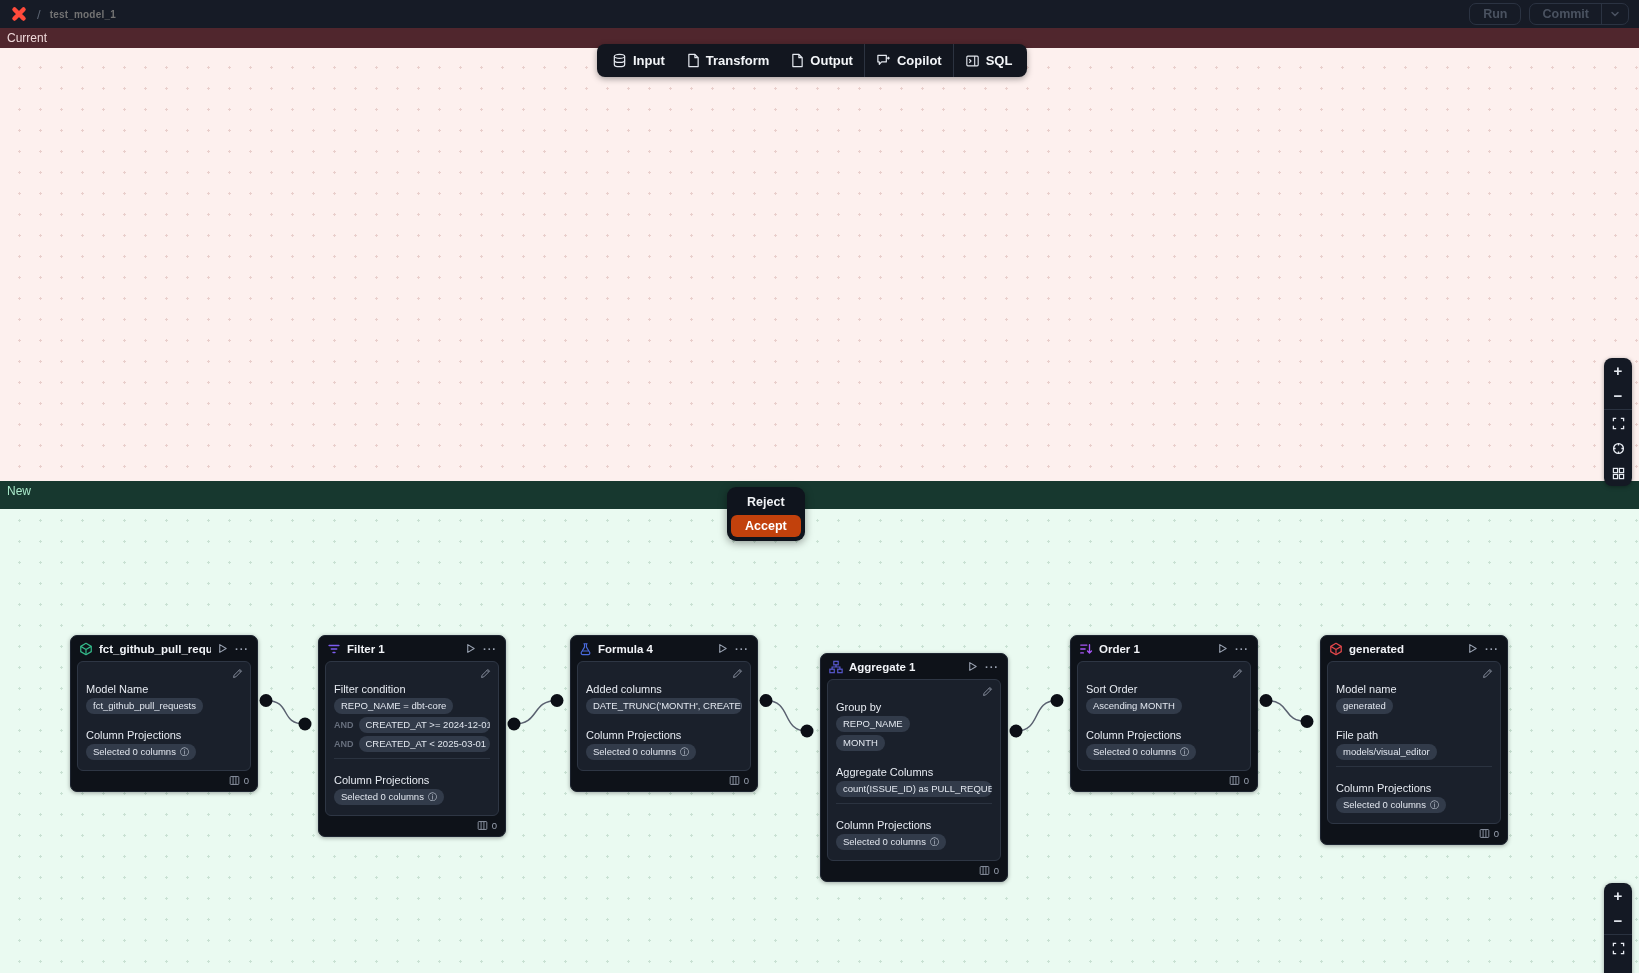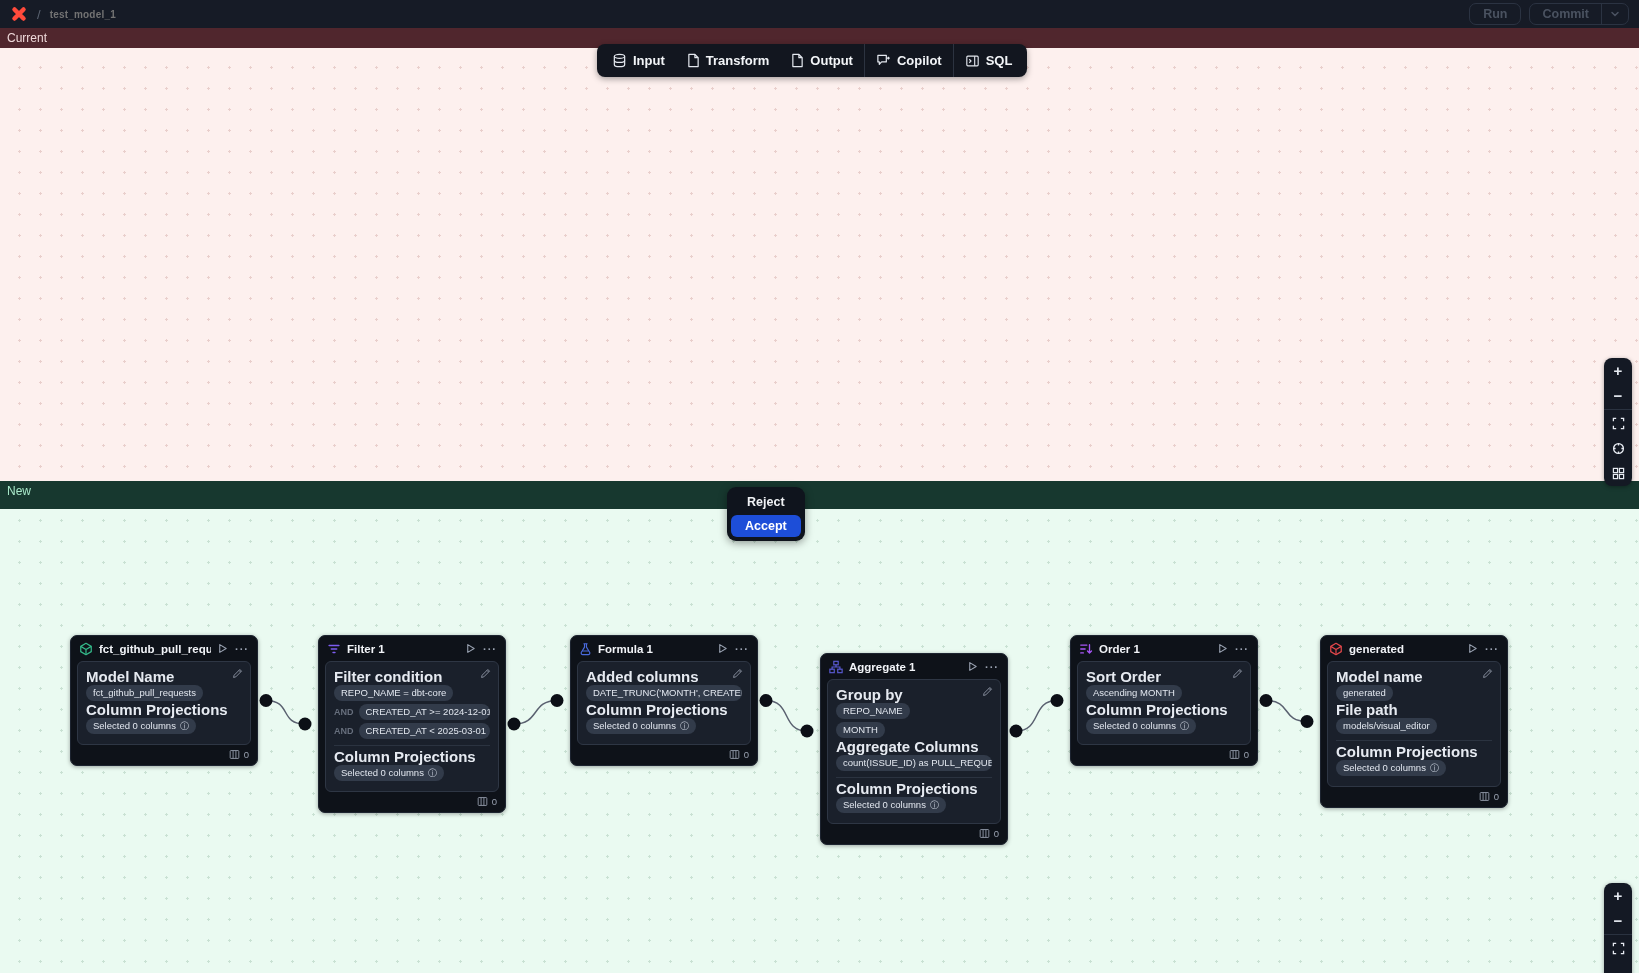--- a/index.html
+++ b/index.html
@@ -41,21 +41,21 @@
              box-shadow:0 2px 6px rgba(0,0,0,.35); }
   .tool-item { display:flex; align-items:center; gap:6px; color:#f3f5f8; font-size:13px;
                font-weight:bold; padding:0 11px; height:33px; cursor:pointer; }
   .tool-div { width:1px; height:33px; background:#2c3340; }
 
   
   #diff-actions { position:absolute; top:487px; left:727px; background:#0f141d; border-radius:9px;
                   display:flex; align-items:center; padding:4px; gap:2px; z-index:45;
                   box-shadow:0 2px 8px rgba(0,0,0,.4);flex-direction:column; }
   #reject-btn { color:#f0f2f5; font-size:12.5px; font-weight:bold; padding:4px 14px; border-radius:6px; }
-  #accept-btn { background:#1d4ed8; color:#ffffff; font-size:12.5px; font-weight:bold;
+  #accept-btn { background:#c2410c; color:#ffffff; font-size:12.5px; font-weight:bold;
                 padding:4px 14px; border-radius:6px; }
 
   
   .zoom-panel { position:absolute; right:7px; width:28px; background:#141924; border-radius:8px;
                 display:flex; flex-direction:column; align-items:stretch; z-index:25;
                 box-shadow:0 1px 4px rgba(0,0,0,.35); overflow:hidden; }
   #zoom-current { top:358px; }
   #zoom-new { top:883px; height:110px; }
   .zbtn { height:25px; display:flex; align-items:center; justify-content:center; color:#e7ebf2;
           font-size:15px; font-weight:bold; cursor:pointer; }
@@ -65,21 +65,21 @@
   .node { position:absolute; width:188px; background:#0e1219; border-radius:7px;
           border:1px solid #1d2430; box-shadow:0 1px 4px rgba(0,0,0,.35); z-index:5; }
   .node-header { display:flex; align-items:center; gap:6px; padding:5px 8px; height:25px; }
   .node-title { color:#f2f4f8; font-size:11.5px; font-weight:bold; white-space:nowrap;
                 overflow:hidden; flex:1; }
   .node-actions { display:flex; align-items:center; gap:7px; }
   .dots { color:#9aa2b1; font-size:11px; font-weight:bold; letter-spacing:1px; line-height:10px; }
   .node-body { margin:0 6px; background:#1a202b; border:1px solid #2e3644; border-radius:6px;
                padding:6px 8px 7px; position:relative; }
   .pencil { position:absolute; top:6px; right:7px; }
-  .field-label { color:#e6eaf1; font-size:15px; font-weight:bold; margin:3px 0 3px; line-height:11px; }
+  .field-label { color:#e6eaf1; font-size:11px; font-weight:normal; margin:16px 0 3px; line-height:11px; }
   .field-label:first-child { margin-top:0; }
   .pill-row { display:flex; align-items:center; gap:5px; margin-bottom:3px; max-width:100%; }
   .pill-prefix { color:#666e7c; font-size:9px; font-weight:bold; flex:none; }
   .pill { background:#323b4a; color:#e2e7ef; font-size:9.5px; border-radius:9px; padding:2px 7px;
           white-space:nowrap; overflow:hidden; text-overflow:ellipsis; max-width:100%;
           display:inline-flex; align-items:center; gap:4px; line-height:12px; }
   .info { font-family:"DejaVu Sans", sans-serif; font-size:9px; color:#c3cad6; }
   .body-divider { height:1px; background:#2b3340; margin:6px 0 5px; }
   .node-footer { display:flex; justify-content:flex-end; align-items:center; gap:4px;
                  padding:4px 8px 5px; color:#9aa2b1; font-size:9.5px; }
@@ -234,21 +234,21 @@
           </div>
         </div>
         <div class="node" style="left: 570px; top: 134px;">
           <div class="node-header">
       <span style="display:flex">
               <svg width="13" height="14" viewBox="0 0 16 16" fill="none" stroke="#4a6bdf" stroke-width="1.4" stroke-linecap="round" stroke-linejoin="round">
                 <path d="M6 1.5h4M6.8 1.5v4.2L2.9 12a2 2 0 0 0 1.8 3h6.6a2 2 0 0 0 1.8-3L9.2 5.7V1.5"></path>
                 <path d="M4.6 10.5h6.8"></path>
               </svg>
             </span>
-      <span class="node-title">Formula 1</span>
+      <span class="node-title">Formula 4</span>
       <span class="node-actions">
         <span style="display:flex">
                 <svg width="11" height="11" viewBox="0 0 12 12" fill="none" stroke="#9aa2b1" stroke-width="1.2" stroke-linejoin="round">
                   <path d="M3 1.8v8.4L10 6z"></path>
                 </svg>
               </span>
         <span class="dots">···</span>
       </span>
           </div>
           <div class="node-body">

